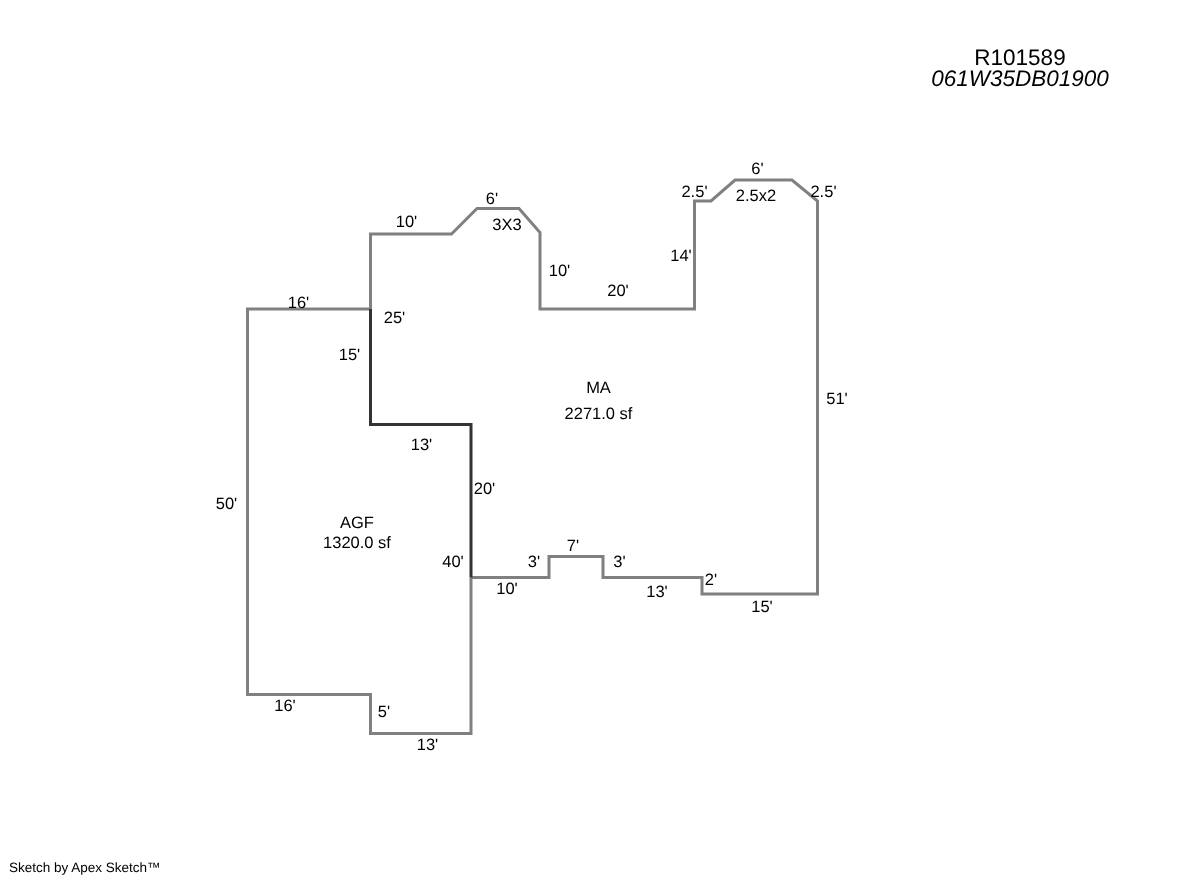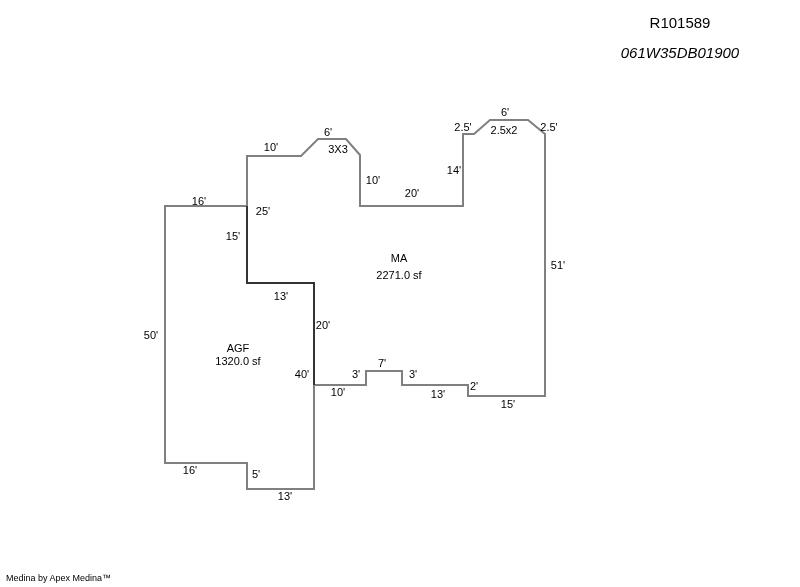--- a/index.html
+++ b/index.html
@@ -1,20 +1,20 @@
 <!DOCTYPE html>
 <html><head>
 <meta charset="utf-8">
 <style>
   html, body { margin: 0; padding: 0; background: #ffffff; }
   body { width: 800px; height: 587px; position: relative; overflow: hidden;
          font-family: "Liberation Sans", sans-serif; }
   .hdr { position: absolute; right: 0; width: 220px; text-align: center;
          font-size: 15px; color: #000; }
-  #hdr1 { top: 14px; left: 570px; }
+  #hdr1 { top: 30px; left: 570px; }
   #hdr2 { top: 44px; left: 570px; font-style: italic; }
   svg { position: absolute; left: 0; top: 0; }
   .lbl { font-family: "Liberation Sans", sans-serif; font-size: 11px; fill: #000; }
   .footer { position: absolute; left: 6px; top: 573px; font-size: 9px; color: #000; }
 </style>
 </head>
 <body>
 
 <div id="hdr1" class="hdr">R101589</div>
 <div id="hdr2" class="hdr">061W35DB01900</div>
@@ -56,13 +56,13 @@
   <text class="lbl" x="233" y="240" text-anchor="middle">15'</text>
   <text class="lbl" x="263" y="215" text-anchor="middle">25'</text>
   <text class="lbl" x="199" y="205" text-anchor="middle">16'</text>
   <text class="lbl" x="151" y="339" text-anchor="middle">50'</text>
   <text class="lbl" x="190" y="474" text-anchor="middle">16'</text>
   <text class="lbl" x="256" y="478" text-anchor="middle">5'</text>
   <text class="lbl" x="285" y="500" text-anchor="middle">13'</text>
   <text class="lbl" x="302" y="378" text-anchor="middle">40'</text>
 </svg>
 
-<div class="footer">Medina by Apex Medina™</div>
+<div class="footer">Sketch by Apex Sketch™</div>
 
 </body></html>

